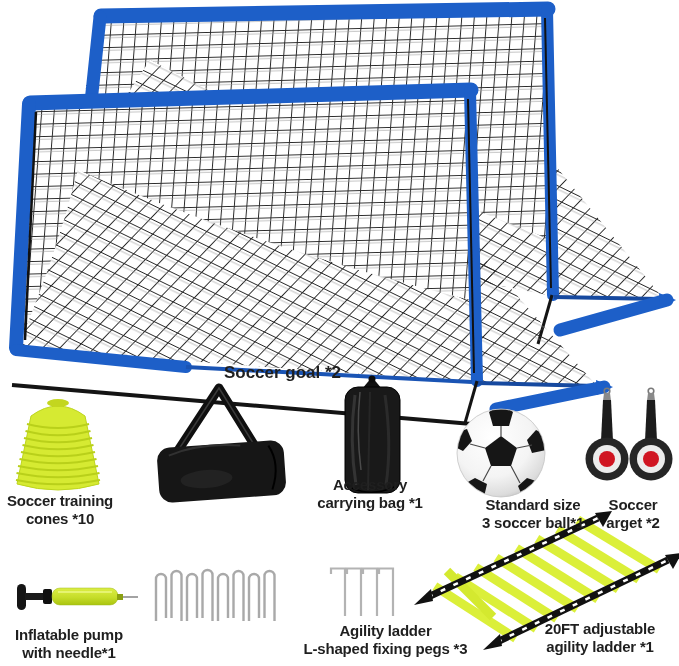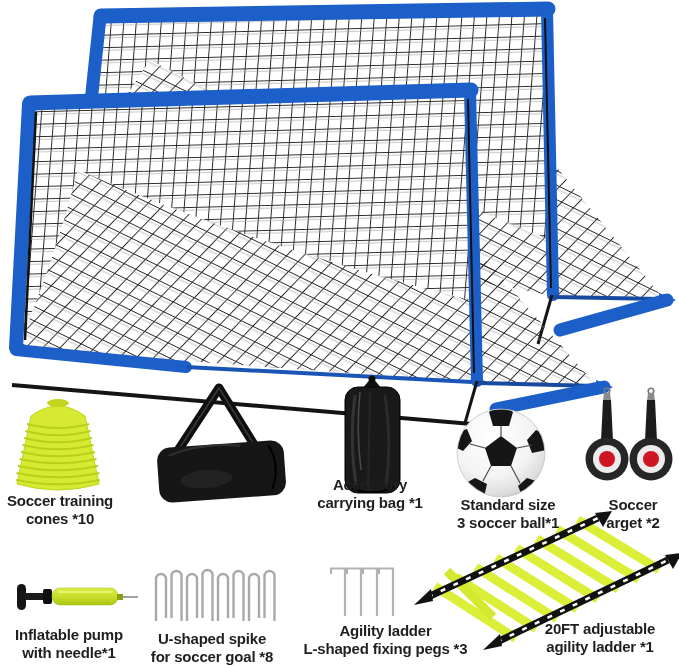--- a/index.html
+++ b/index.html
@@ -199,39 +199,38 @@
     <path d="M428 597 L598 518" stroke="#fff" stroke-width="2.5" stroke-dasharray="5 9" fill="none"></path>
     <polygon points="414,605 431,589 433,601" fill="#111"></polygon>
     <polygon points="612,511 595,513 603,527" fill="#111"></polygon>
     <path d="M497 642 L668 560" stroke="#111" stroke-width="7" fill="none"></path>
     <path d="M497 642 L668 560" stroke="#fff" stroke-width="2.5" stroke-dasharray="5 9" fill="none"></path>
     <polygon points="483,650 500,634 502,646" fill="#111"></polygon>
     <polygon points="682,553 665,555 673,569" fill="#111"></polygon>
   </g>
 </svg>
 
+<div class="lbl hero" style="left:190px;top:363px;width:185px;">Soccer goal *2</div>
 
 <div class="lbl" style="left:-5px;top:492px;width:130px;">Soccer training
 cones *10</div>
 
 
 <div class="lbl" style="left:295px;top:476px;width:150px;">Accessory
 carrying bag *1</div>
 
-<div class="lbl" style="left:433px;top:496px;width:150px;text-align:center;">Standard size
+<div class="lbl" style="left:458px;top:496px;width:150px;text-align:center;">Standard size
 3 soccer ball*1</div>
 
 <div class="lbl" style="left:581px;top:496px;width:104px;">Soccer
 arget *2</div>
 
 <div class="lbl" style="left:-6px;top:626px;width:150px;">Inflatable pump
 with needle*1</div>
 
-<div class="lbl" style="left:132px;top:630px;width:160px;">U-shaped spike
-for soccer goal *8</div>
 
 <div class="lbl" style="left:288px;top:622px;width:195px;">Agility ladder
 L-shaped fixing pegs *3</div>
 
 <div class="lbl" style="left:502px;top:620px;width:196px;">20FT adjustable
 agility ladder *1</div>
 
 </div>
 
 </body></html>

